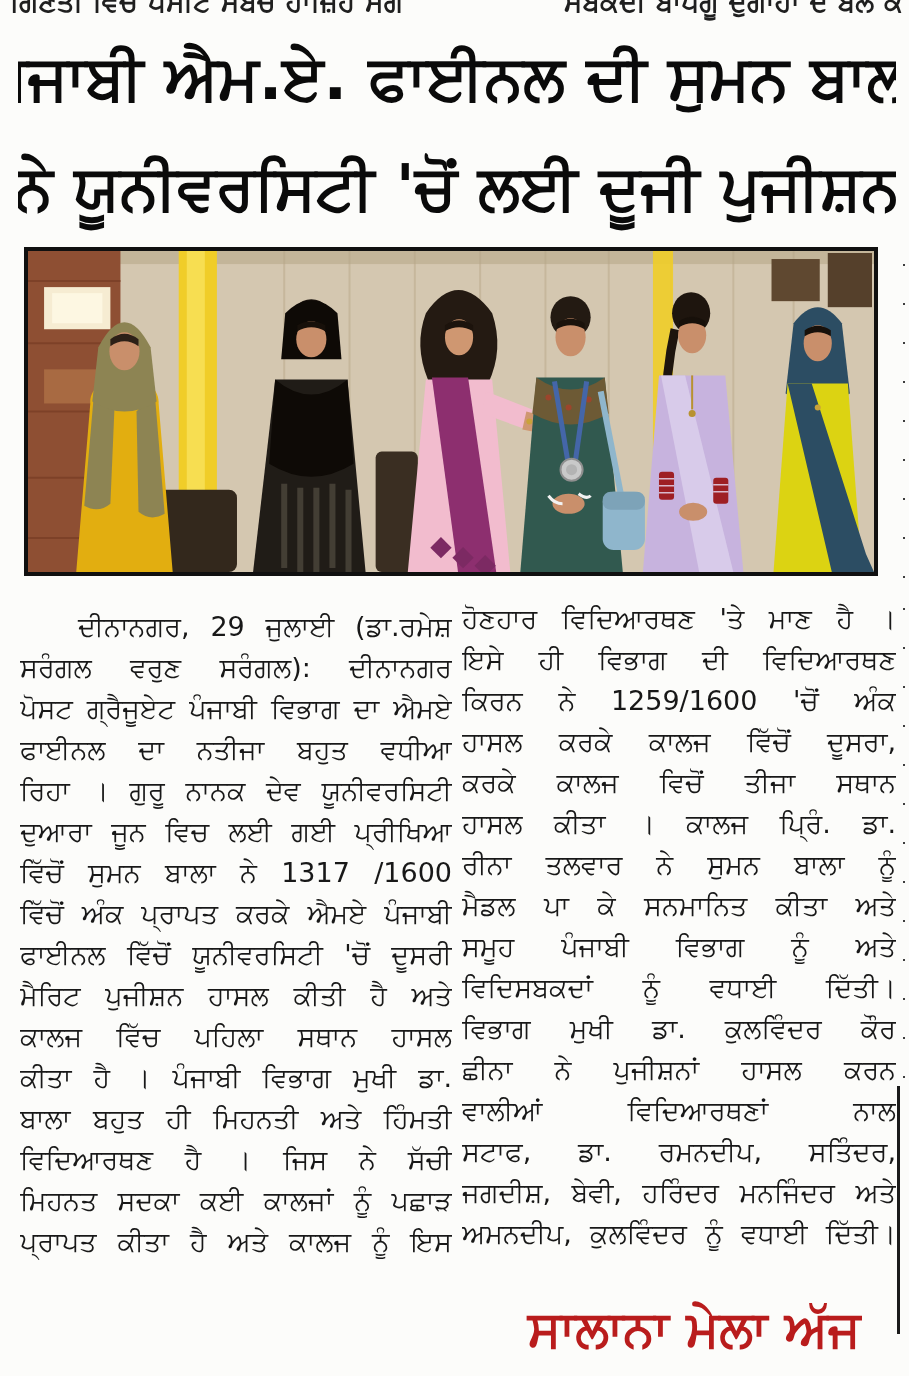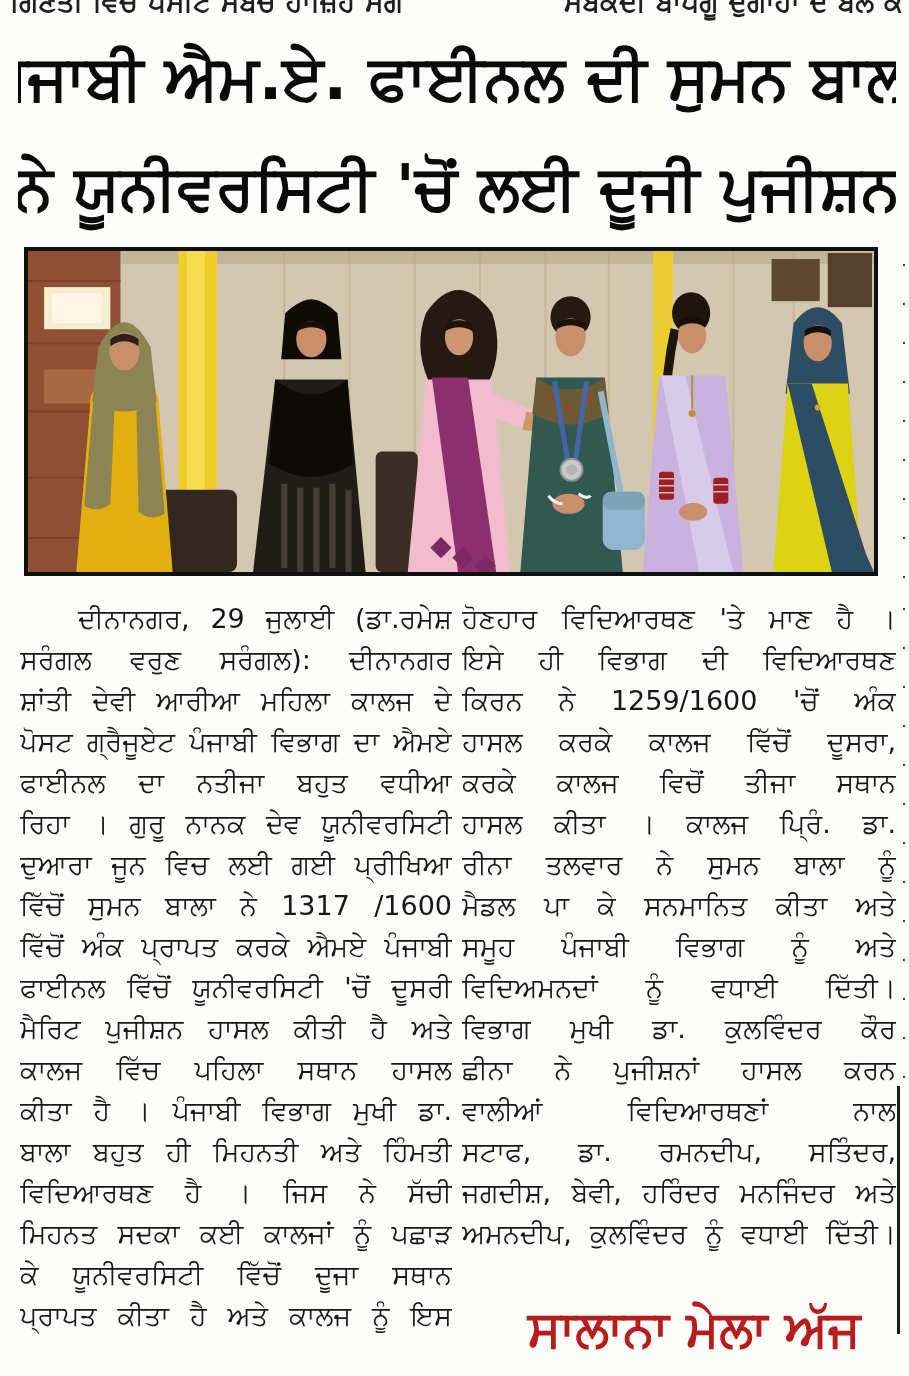--- a/index.html
+++ b/index.html
@@ -42,21 +42,21 @@
   .col{
     position:absolute;top:598px;height:778px;overflow:hidden;
   }
   .col-left{left:20px;width:432px;}
   .col-right{left:462px;width:434px;}
   .col .bodyline{
     font-size:27px;line-height:41px;height:41px;
     text-align:justify;text-align-last:justify;
     overflow:hidden;color:#181818;
   }
-  .col-left .bodyline:first-child{text-indent:58px;}
+  .col-left .bodyline:first-child{text-indent:58px;margin-top:8px;}
   
   .footer-headline{
     position:absolute;left:494px;top:1286px;width:400px;height:86px;
     display:flex;align-items:center;justify-content:center;
     font-size:50px;font-weight:700;color:#b91c1c;
     white-space:nowrap;overflow:hidden;
   }
   
   .v-rule{
     position:absolute;left:897px;top:1086px;width:3px;height:248px;
@@ -227,48 +227,46 @@
         <path d="M756,132 L816,132 L830,320 L742,320 Z" fill="#dcd312"></path>
         <path d="M756,132 L780,132 L834,302 L842,320 L800,320 Z" fill="#2c4d63"></path>
         <circle cx="786" cy="156" r="3" fill="#caa23a"></circle>
       </g>
     </svg>
   </div>
 
   <div class="col col-left">
       <div class="bodyline">ਦੀਨਾਨਗਰ, 29 ਜੁਲਾਈ (ਡਾ.ਰਮੇਸ਼</div>
       <div class="bodyline">ਸਰੰਗਲ ਵਰੁਣ ਸਰੰਗਲ): ਦੀਨਾਨਗਰ</div>
-      <div class="bodyline">ਸ਼ਾਂਤੀ ਦੇਵੀ ਆਰੀਆ ਮਹਿਲਾ ਕਾਲਜ ਦੇ</div>
       <div class="bodyline">ਪੋਸਟ ਗ੍ਰੈਜੂਏਟ ਪੰਜਾਬੀ ਵਿਭਾਗ ਦਾ ਐਮਏ</div>
       <div class="bodyline">ਫਾਈਨਲ ਦਾ ਨਤੀਜਾ ਬਹੁਤ ਵਧੀਆ</div>
       <div class="bodyline">ਰਿਹਾ । ਗੁਰੂ ਨਾਨਕ ਦੇਵ ਯੂਨੀਵਰਸਿਟੀ</div>
       <div class="bodyline">ਦੁਆਰਾ ਜੂਨ ਵਿਚ ਲਈ ਗਈ ਪ੍ਰੀਖਿਆ</div>
       <div class="bodyline">ਵਿੱਚੋਂ ਸੁਮਨ ਬਾਲਾ ਨੇ 1317 /1600</div>
       <div class="bodyline">ਵਿੱਚੋਂ ਅੰਕ ਪ੍ਰਾਪਤ ਕਰਕੇ ਐਮਏ ਪੰਜਾਬੀ</div>
       <div class="bodyline">ਫਾਈਨਲ ਵਿੱਚੋਂ ਯੂਨੀਵਰਸਿਟੀ 'ਚੋਂ ਦੂਸਰੀ</div>
       <div class="bodyline">ਮੈਰਿਟ ਪੁਜੀਸ਼ਨ ਹਾਸਲ ਕੀਤੀ ਹੈ ਅਤੇ</div>
       <div class="bodyline">ਕਾਲਜ ਵਿੱਚ ਪਹਿਲਾ ਸਥਾਨ ਹਾਸਲ</div>
       <div class="bodyline">ਕੀਤਾ ਹੈ । ਪੰਜਾਬੀ ਵਿਭਾਗ ਮੁਖੀ ਡਾ.</div>
       <div class="bodyline">ਬਾਲਾ ਬਹੁਤ ਹੀ ਮਿਹਨਤੀ ਅਤੇ ਹਿੰਮਤੀ</div>
       <div class="bodyline">ਵਿਦਿਆਰਥਣ ਹੈ । ਜਿਸ ਨੇ ਸੱਚੀ</div>
       <div class="bodyline">ਮਿਹਨਤ ਸਦਕਾ ਕਈ ਕਾਲਜਾਂ ਨੂੰ ਪਛਾੜ</div>
-      <div class="bodyline">ਕੇ ਯੂਨੀਵਰਸਿਟੀ ਵਿੱਚੋਂ ਦੂਜਾ ਸਥਾਨ</div>
       <div class="bodyline">ਪ੍ਰਾਪਤ ਕੀਤਾ ਹੈ ਅਤੇ ਕਾਲਜ ਨੂੰ ਇਸ</div>
     </div>
   <div class="col col-right">
       <div class="bodyline">ਹੋਣਹਾਰ ਵਿਦਿਆਰਥਣ 'ਤੇ ਮਾਣ ਹੈ ।</div>
       <div class="bodyline">ਇਸੇ ਹੀ ਵਿਭਾਗ ਦੀ ਵਿਦਿਆਰਥਣ</div>
       <div class="bodyline">ਕਿਰਨ ਨੇ 1259/1600 'ਚੋਂ ਅੰਕ</div>
       <div class="bodyline">ਹਾਸਲ ਕਰਕੇ ਕਾਲਜ ਵਿੱਚੋਂ ਦੂਸਰਾ,</div>
       <div class="bodyline">ਕਰਕੇ ਕਾਲਜ ਵਿਚੋਂ ਤੀਜਾ ਸਥਾਨ</div>
       <div class="bodyline">ਹਾਸਲ ਕੀਤਾ । ਕਾਲਜ ਪ੍ਰਿੰ. ਡਾ.</div>
       <div class="bodyline">ਰੀਨਾ ਤਲਵਾਰ ਨੇ ਸੁਮਨ ਬਾਲਾ ਨੂੰ</div>
       <div class="bodyline">ਮੈਡਲ ਪਾ ਕੇ ਸਨਮਾਨਿਤ ਕੀਤਾ ਅਤੇ</div>
       <div class="bodyline">ਸਮੂਹ ਪੰਜਾਬੀ ਵਿਭਾਗ ਨੂੰ ਅਤੇ</div>
-      <div class="bodyline">ਵਿਦਿਅਮਨਦਾਂ ਨੂੰ ਵਧਾਈ ਦਿੱਤੀ।</div>
+      <div class="bodyline">ਵਿਦਿਸਬਕਦਾਂ ਨੂੰ ਵਧਾਈ ਦਿੱਤੀ।</div>
       <div class="bodyline">ਵਿਭਾਗ ਮੁਖੀ ਡਾ. ਕੁਲਵਿੰਦਰ ਕੌਰ</div>
       <div class="bodyline">ਛੀਨਾ ਨੇ ਪੁਜੀਸ਼ਨਾਂ ਹਾਸਲ ਕਰਨ</div>
       <div class="bodyline">ਵਾਲੀਆਂ ਵਿਦਿਆਰਥਣਾਂ ਨਾਲ</div>
       <div class="bodyline">ਸਟਾਫ, ਡਾ. ਰਮਨਦੀਪ, ਸਤਿੰਦਰ,</div>
       <div class="bodyline">ਜਗਦੀਸ਼, ਬੇਵੀ, ਹਰਿੰਦਰ ਮਨਜਿੰਦਰ ਅਤੇ</div>
       <div class="bodyline">ਅਮਨਦੀਪ, ਕੁਲਵਿੰਦਰ ਨੂੰ ਵਧਾਈ ਦਿੱਤੀ।</div>
     </div>
 
   <div class="footer-headline">ਸਾਲਾਨਾ ਮੇਲਾ ਅੱਜ</div>
 

